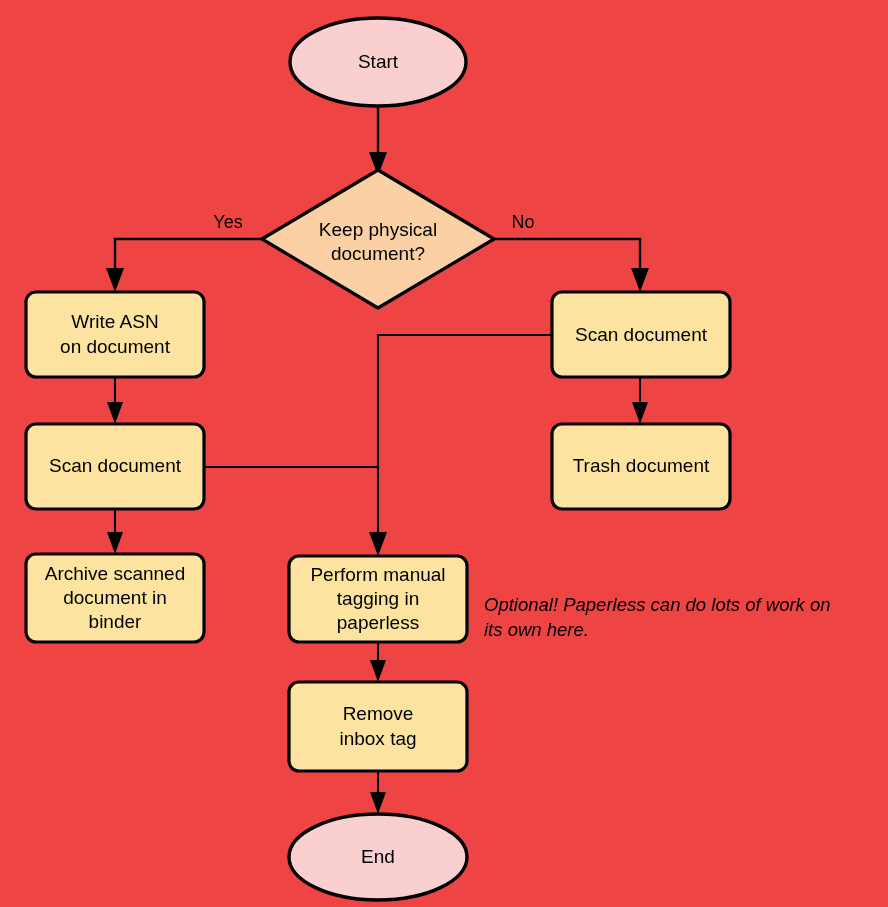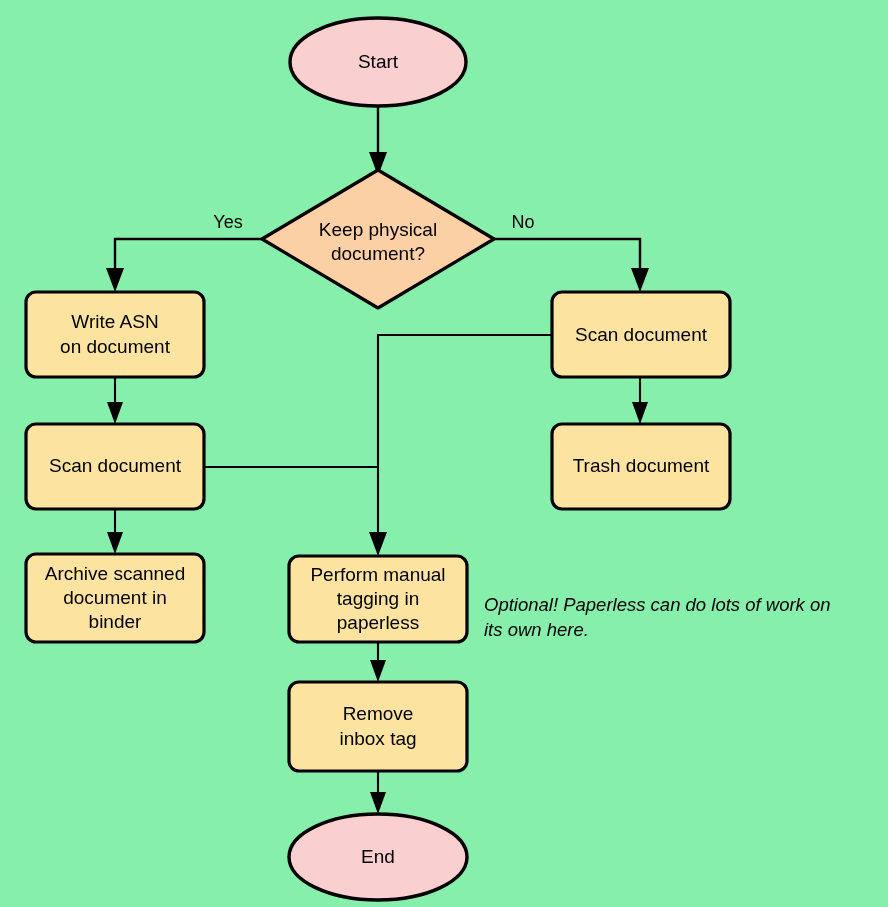--- a/index.html
+++ b/index.html
@@ -11,21 +11,21 @@
   body {
     width: 888px;
     height: 907px;
     font-family: "Liberation Sans", sans-serif;
     overflow: hidden;
   }
   #flowchart-root {
     position: relative;
     width: 888px;
     height: 907px;
-    background: #86efac;
+    background: #ef4444;
   }
   svg#flow-svg {
     display: block;
     width: 888px;
     height: 907px;
   }
   .node-shape {
     stroke: #000000;
     stroke-width: 3.2;
     stroke-linejoin: round;

